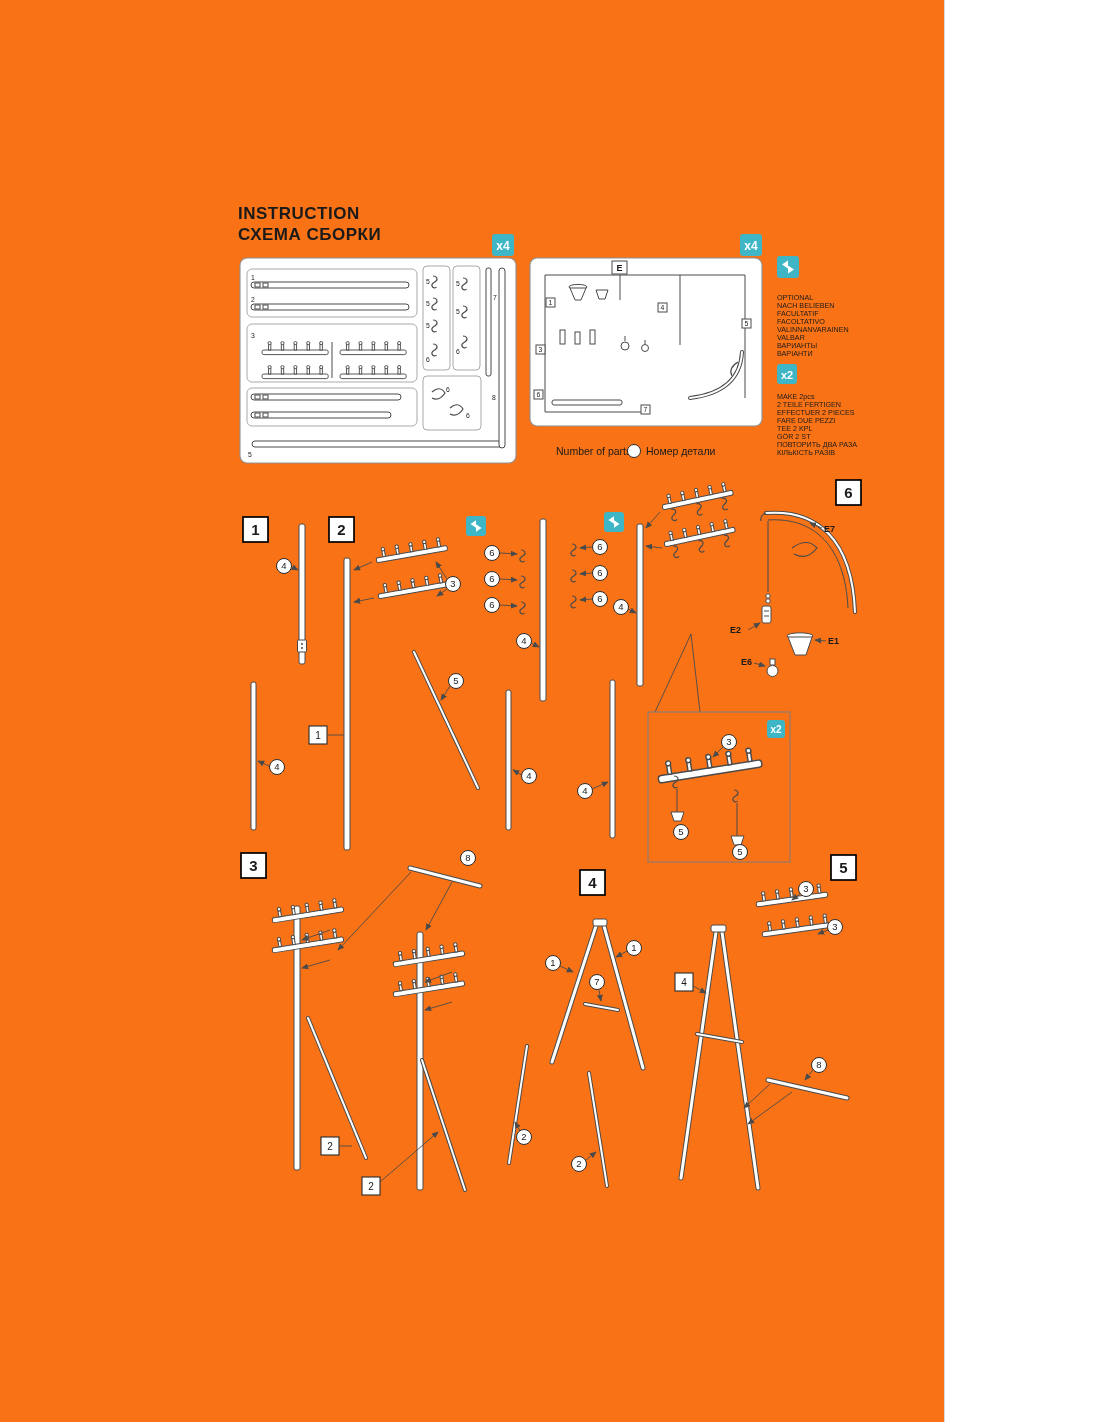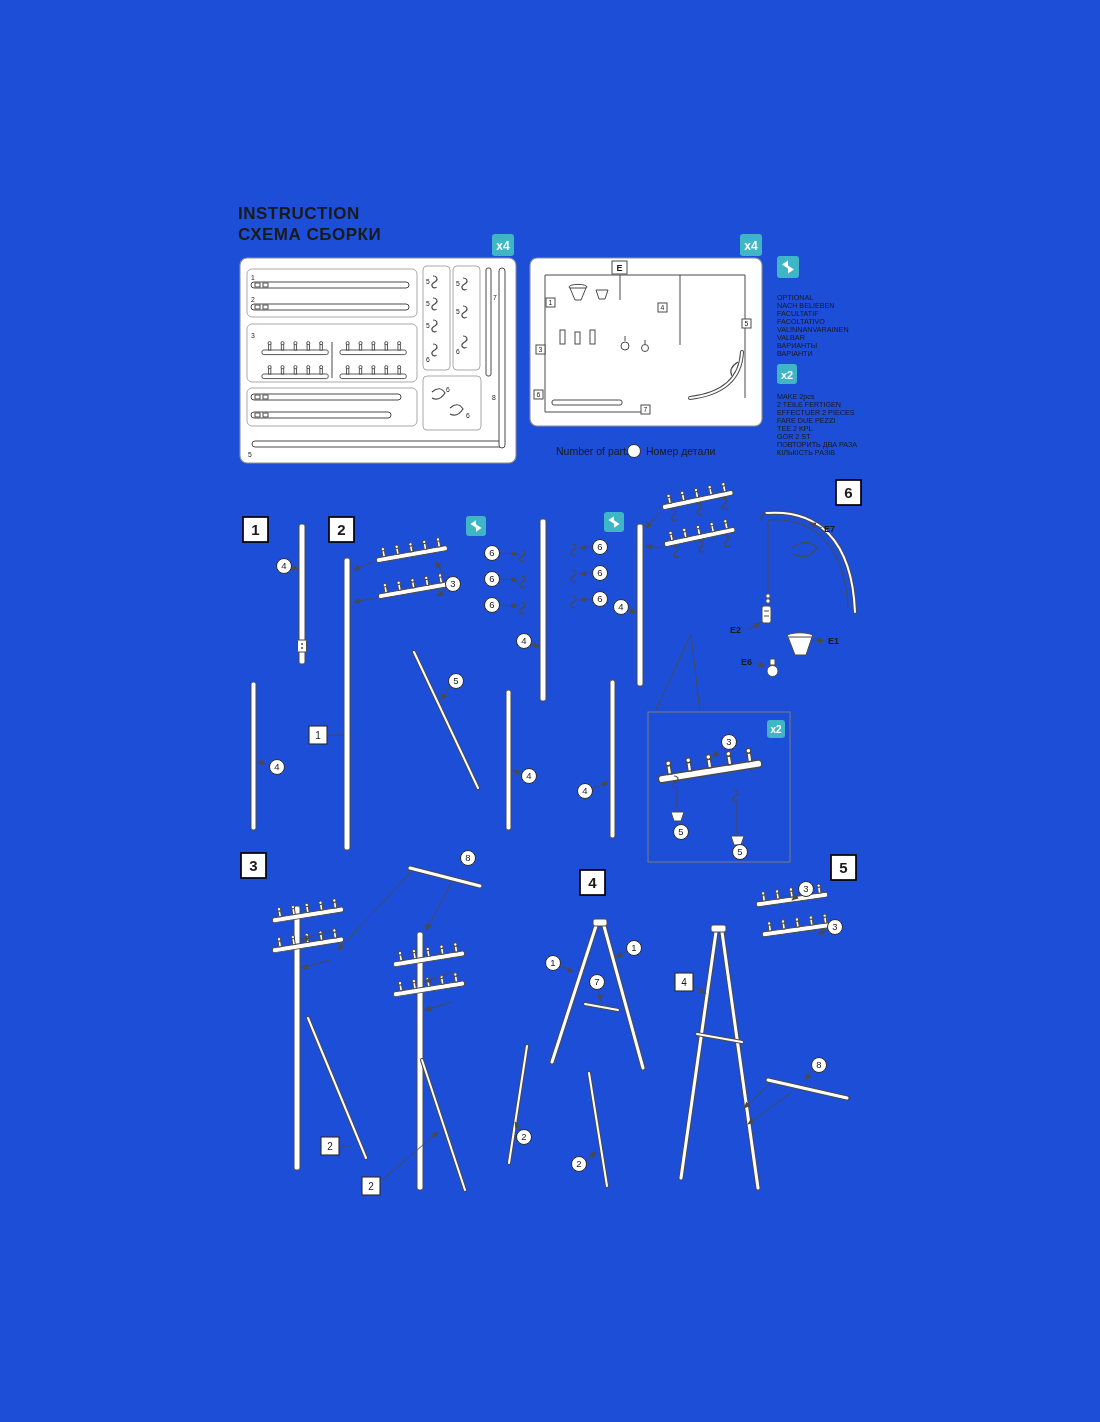--- a/index.html
+++ b/index.html
@@ -1,16 +1,16 @@
 <!DOCTYPE html>
 <html><head>
 <meta charset="utf-8">
 <style>
   html,body{margin:0;padding:0;background:#fff;}
-  .page{position:relative;width:1100px;height:1422px;background:#1d4ed8;outline:1px solid #d9d9d9;overflow:hidden;
+  .page{position:relative;width:944px;height:1422px;background:#f97316;outline:1px solid #d9d9d9;overflow:hidden;
         font-family:"Liberation Sans",sans-serif;}
   svg{position:absolute;left:0;top:0;}
   text{font-family:"Liberation Sans",sans-serif;fill:#1a1a1a;}
   .t-title{font-size:17px;font-weight:bold;letter-spacing:.5px;}
   .t-small{font-size:7.2px;}
   .t-tiny{font-size:6.8px;}
   .t-legend{font-size:10.5px;}
   .lw{stroke:#4a4a4a;fill:none;stroke-width:1;}
   .part{fill:#fff;stroke:#4a4a4a;stroke-width:1;}
   .panel{fill:#fff;stroke:#8f8f8f;stroke-width:1.1;}

